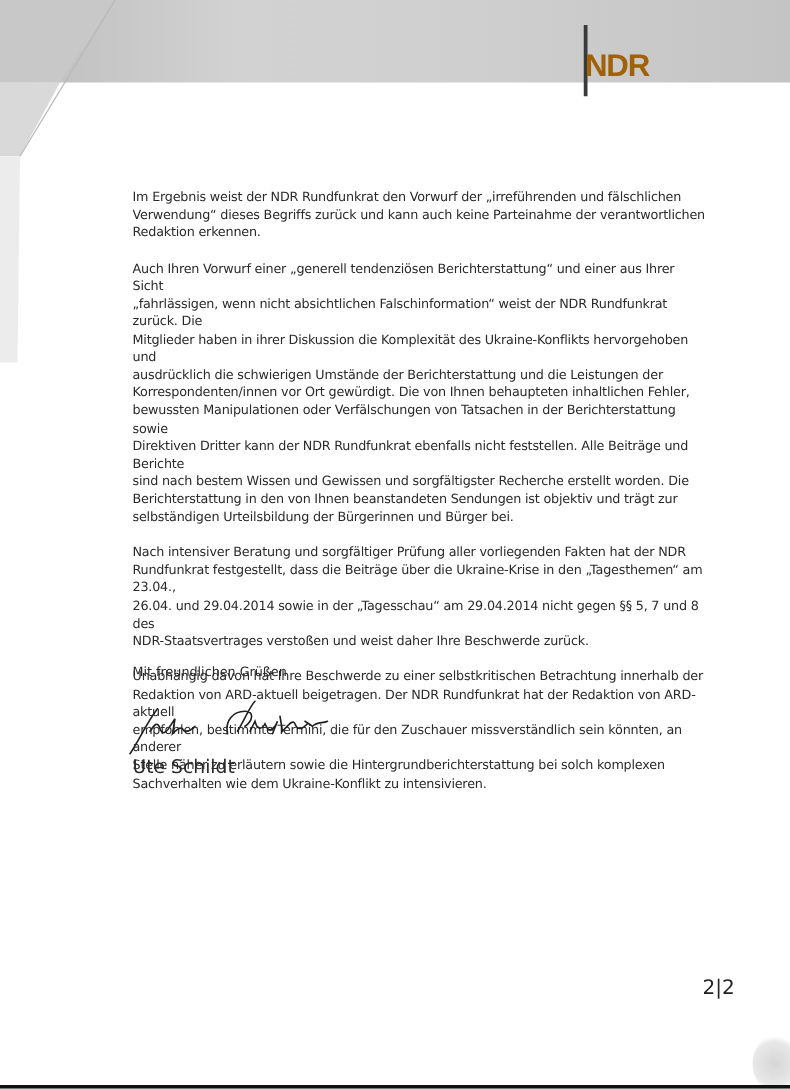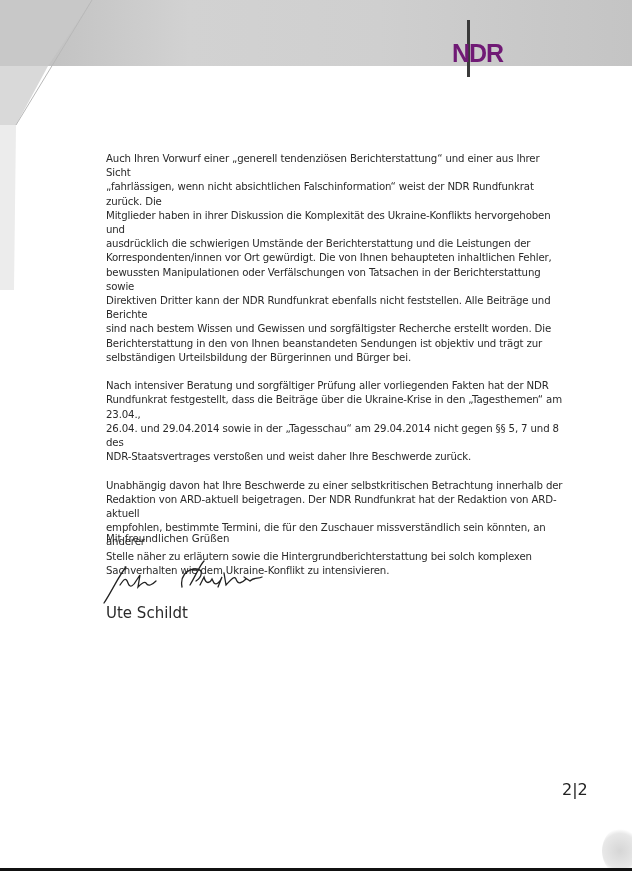--- a/index.html
+++ b/index.html
@@ -36,27 +36,27 @@
     }
     .logo {
       position: absolute;
       left: 452px;
       top: 36px;
       height: 40px;
       width: 70px;
     }
     .logo-text {
       position: absolute;
-      left: 0;
+      left: 16px;
       top: 3px;
       font-family: "Liberation Sans", sans-serif;
       font-weight: bold;
       font-size: 25px;
       letter-spacing: -1px;
-      color: #701a75;
+      color: #a16207;
       text-align: center;
     }
     .logo-bar {
       position: absolute;
       left: 15px;
       top: -16px;
       width: 3px;
       height: 57px;
       background: #3a3a3a;
     }
@@ -123,20 +123,23 @@
   <polygon points="0,125 16,125 14,290 0,290" fill="#ececec"></polygon>
   <line x1="92" y1="0" x2="16" y2="125" stroke="#b8b8b8" stroke-width="1"></line>
 </svg>
 
 <div class="logo">
   <div class="logo-bar"></div>
   <div class="logo-text">NDR</div>
 </div>
 
 <div class="content">
+  <p>Im Ergebnis weist der NDR Rundfunkrat den Vorwurf der „irreführenden und fälschlichen
+Verwendung“ dieses Begriffs zurück und kann auch keine Parteinahme der verantwortlichen
+Redaktion erkennen.</p>
   <p>Auch Ihren Vorwurf einer „generell tendenziösen Berichterstattung“ und einer aus Ihrer Sicht
 „fahrlässigen, wenn nicht absichtlichen Falschinformation“ weist der NDR Rundfunkrat zurück. Die
 Mitglieder haben in ihrer Diskussion die Komplexität des Ukraine-Konflikts hervorgehoben und
 ausdrücklich die schwierigen Umstände der Berichterstattung und die Leistungen der
 Korrespondenten/innen vor Ort gewürdigt. Die von Ihnen behaupteten inhaltlichen Fehler,
 bewussten Manipulationen oder Verfälschungen von Tatsachen in der Berichterstattung sowie
 Direktiven Dritter kann der NDR Rundfunkrat ebenfalls nicht feststellen. Alle Beiträge und Berichte
 sind nach bestem Wissen und Gewissen und sorgfältigster Recherche erstellt worden. Die
 Berichterstattung in den von Ihnen beanstandeten Sendungen ist objektiv und trägt zur
 selbständigen Urteilsbildung der Bürgerinnen und Bürger bei.</p>

